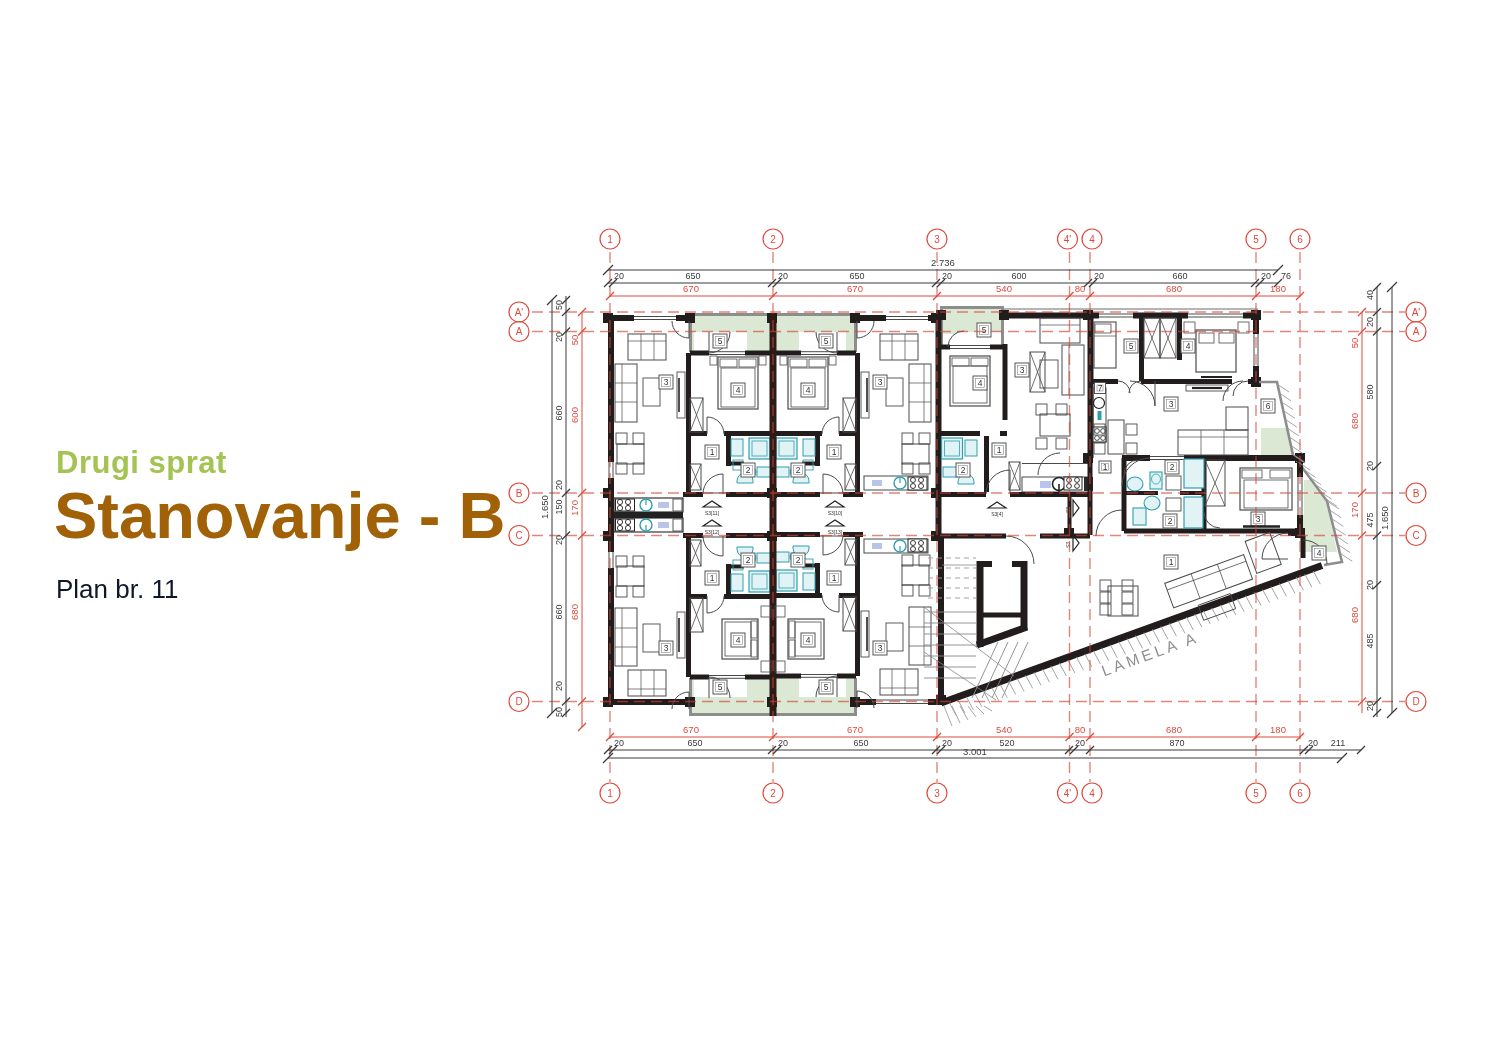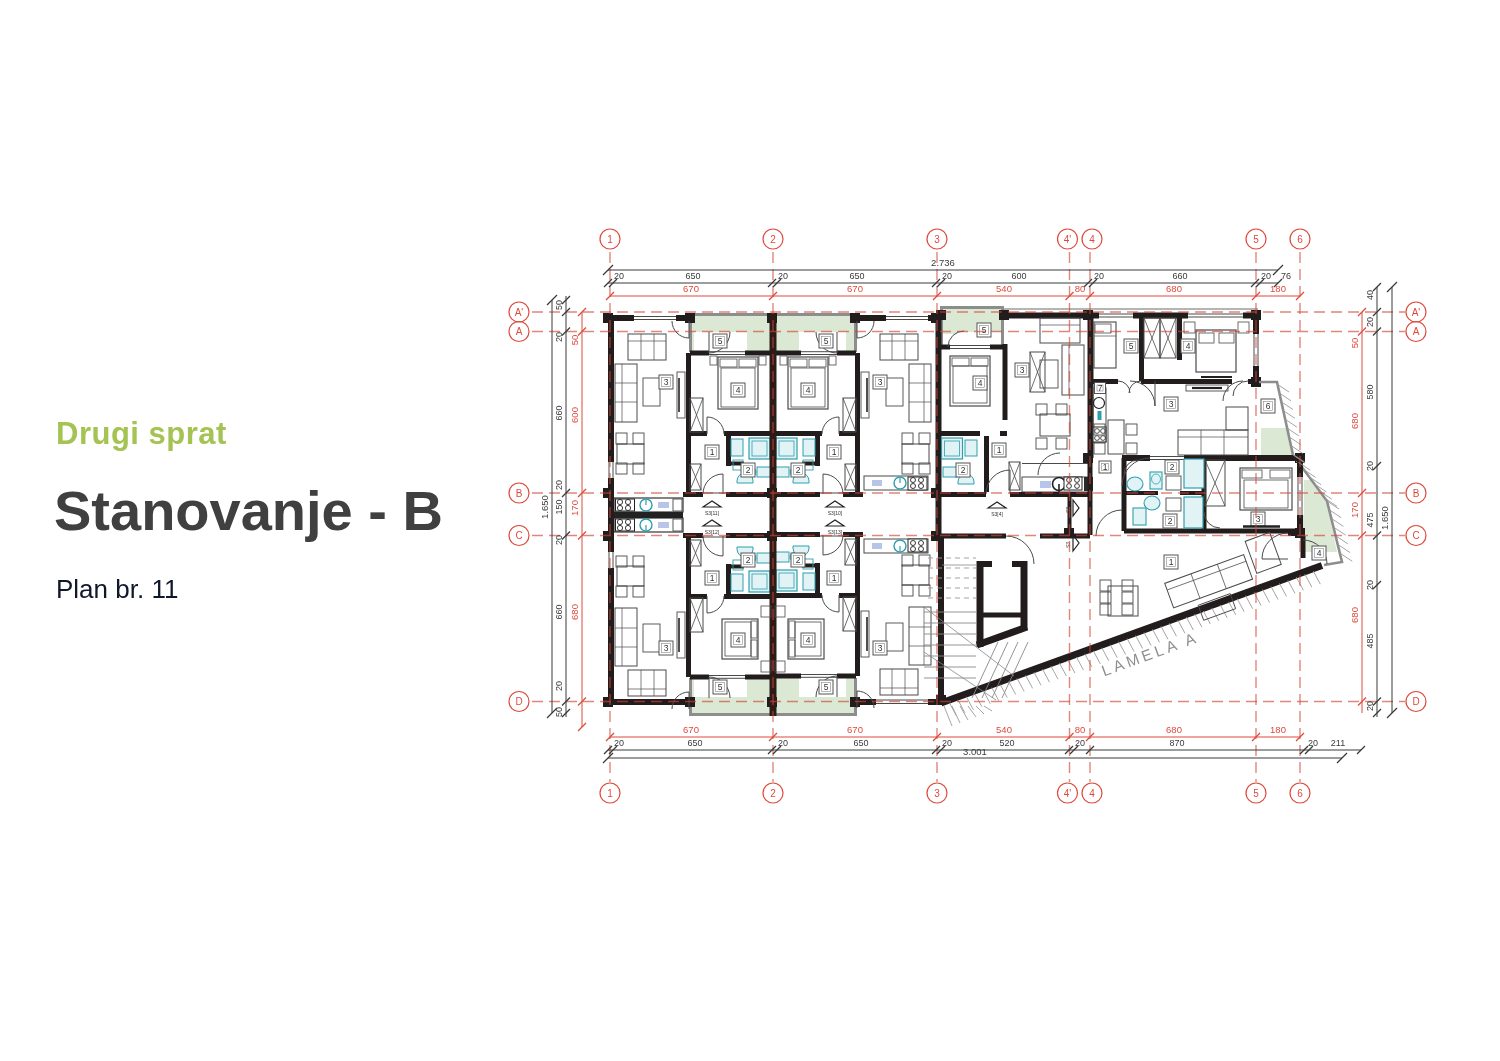--- a/index.html
+++ b/index.html
@@ -1,17 +1,17 @@
 <!DOCTYPE html>
 <html><head><meta charset="utf-8">
 <style>
 html,body{margin:0;padding:0;background:#ffffff;}
 .wrap{position:relative;width:1500px;height:1061px;overflow:hidden;font-family:"Liberation Sans",sans-serif;}
-.t1{position:absolute;left:56px;top:416px;color:#a5c353;font-size:31px;font-weight:bold;letter-spacing:0.5px;}
-.t2{position:absolute;left:54px;top:478px;color:#404040;font-size:56px;font-weight:bold;}
+.t1{position:absolute;left:56px;top:445px;color:#a5c353;font-size:31px;font-weight:bold;letter-spacing:0.5px;}
+.t2{position:absolute;left:54px;top:478px;color:#a16207;font-size:65px;font-weight:bold;}
 .t3{position:absolute;left:56px;top:574px;color:#0f172a;font-size:26px;}
 svg text{font-family:"Liberation Sans",sans-serif;}
 </style></head>
 <body>
 <div class="wrap">
 <div class="t1">Drugi sprat</div>
 <div class="t2">Stanovanje - B</div>
 <div class="t3">Plan br. 11</div>
 <svg width="1500" height="1061" viewBox="0 0 1500 1061" style="position:absolute;left:0;top:0">
 <rect x="690" y="313" width="166" height="39" fill="#dbe9d4"></rect>

